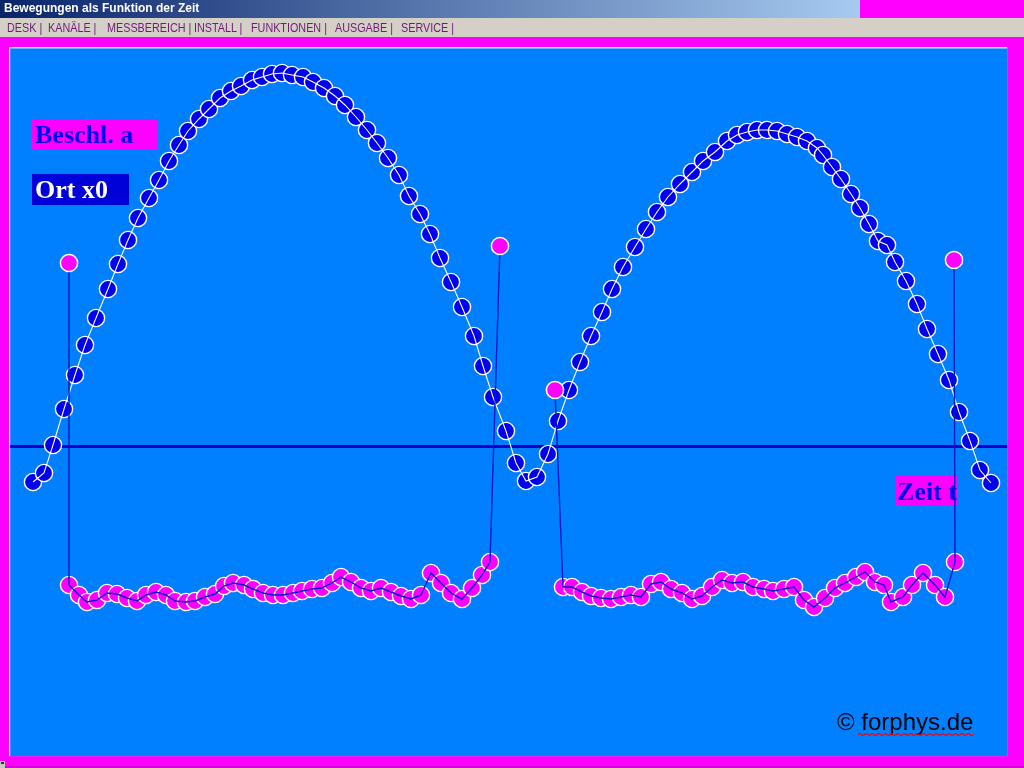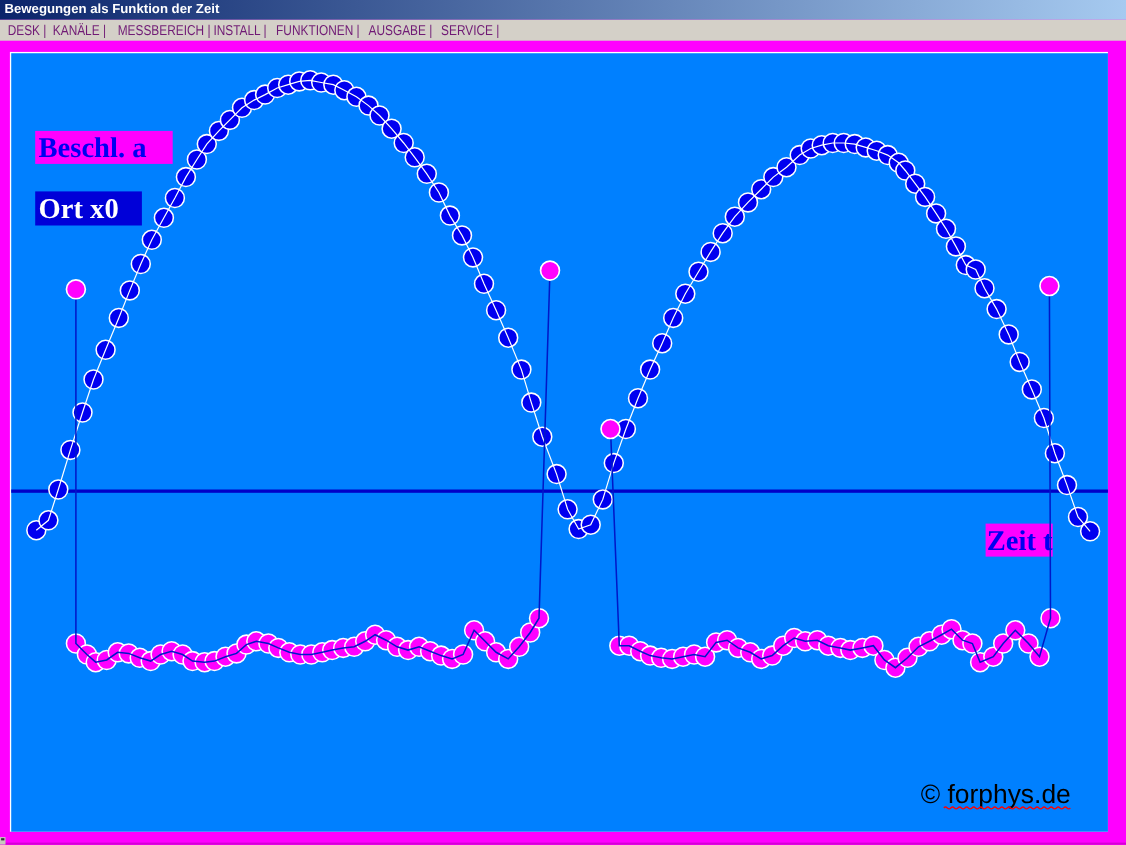--- a/index.html
+++ b/index.html
@@ -1,15 +1,15 @@
 <!DOCTYPE html>
 <html><head><meta charset="utf-8"><style>
 html,body{margin:0;padding:0;width:1024px;height:768px;overflow:hidden;background:#ff00ff}
 body{font-family:"Liberation Sans",sans-serif;position:relative}
-.titlebar{position:absolute;left:0;top:0;width:1024px;height:18px;background:linear-gradient(to right,#0a246a,#a6caf0);color:#fff;font-weight:bold;font-size:12px;line-height:17px;padding-left:4px;box-sizing:border-box;z-index:3}
+.titlebar{position:absolute;left:0;top:0;width:860px;height:18px;background:linear-gradient(to right,#0a246a,#a6caf0);color:#fff;font-weight:bold;font-size:12px;line-height:17px;padding-left:4px;box-sizing:border-box;z-index:3}
 .menubar{position:absolute;left:0;top:18px;width:1024px;height:19px;background:#d4d0c8;color:#701a75;font-size:13px;line-height:19px;z-index:3}
 </style></head>
 <body>
 <svg width="1024" height="768" viewBox="0 0 1024 768" style="position:absolute;left:0;top:0">
 <rect x="0" y="37" width="1024" height="731" fill="#ff00ff"></rect>
 <rect x="0" y="766" width="1024" height="2" fill="#d400d4"></rect>
 <rect x="0" y="761" width="5" height="7" fill="#c8c8be"></rect>
 <rect x="1" y="762" width="3" height="2" fill="#303030"></rect>
 <rect x="9" y="47.2" width="998.2" height="708.9" fill="#ffffff"></rect>
 <rect x="10.2" y="48.4" width="997" height="707.7" fill="#0080ff"></rect>

